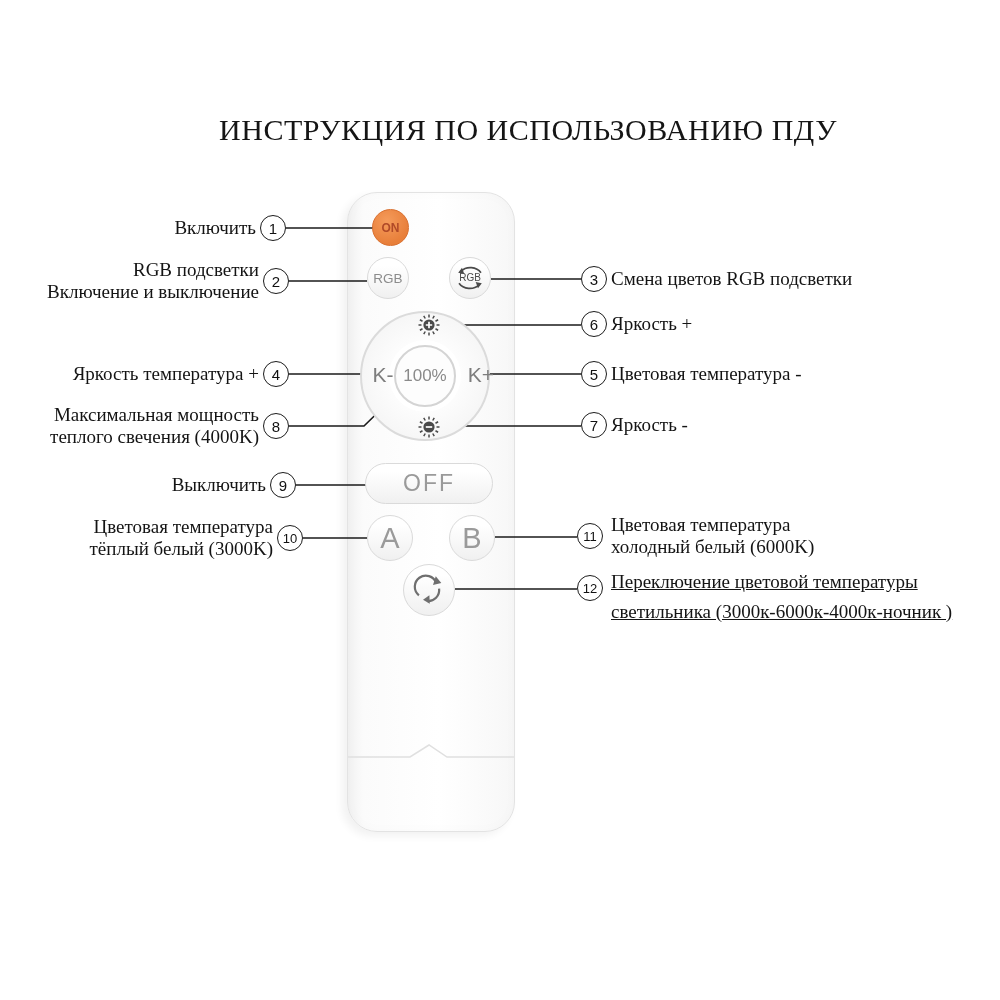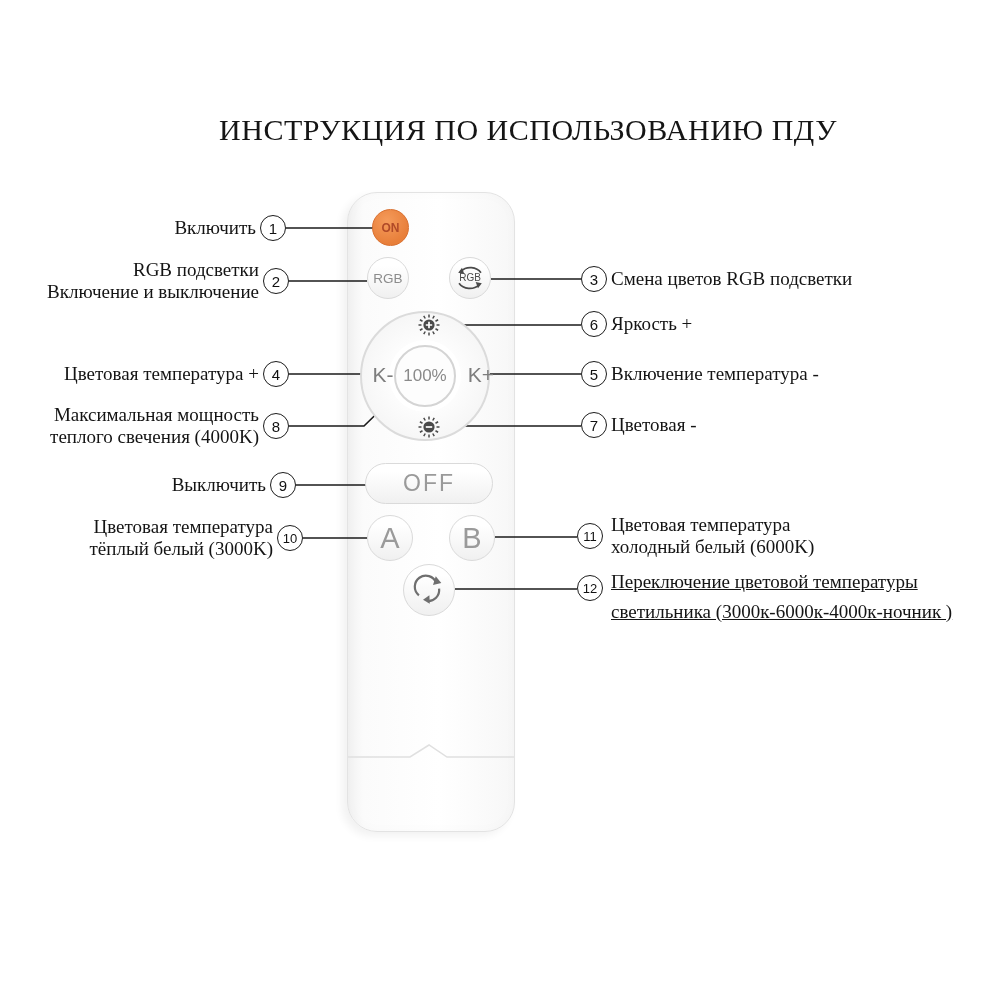--- a/index.html
+++ b/index.html
@@ -143,21 +143,21 @@
   </div>
   <div class="num-circle" style="left:260px;top:215px">1</div>
 
   <div class="callout-label cl-left" style="left:9px;top:259px">
     <div>RGB подсветки</div>
     <div>Включение и выключение</div>
   </div>
   <div class="num-circle" style="left:263px;top:268px">2</div>
 
   <div class="callout-label cl-left" style="left:9px;top:363px">
-    <span>Цветовая температура +</span>
+    <span>Яркость температура +</span>
   </div>
   <div class="num-circle" style="left:263px;top:361px">4</div>
 
   <div class="callout-label cl-left" style="left:9px;top:404px">
     <div>Максимальная мощность</div>
     <div>теплого свечения (4000K)</div>
   </div>
   <div class="num-circle" style="left:263px;top:413px">8</div>
 
   <div class="callout-label cl-left" style="left:16px;top:474px">
@@ -176,26 +176,26 @@
     <span>Смена цветов RGB подсветки</span>
   </div>
 
   <div class="num-circle" style="left:581px;top:311px">6</div>
   <div class="callout-label cl-right" style="top:313px">
     <span>Яркость +</span>
   </div>
 
   <div class="num-circle" style="left:581px;top:361px">5</div>
   <div class="callout-label cl-right" style="top:363px">
-    <span>Включение температура -</span>
+    <span>Цветовая температура -</span>
   </div>
 
   <div class="num-circle" style="left:581px;top:412px">7</div>
   <div class="callout-label cl-right" style="top:414px">
-    <span>Цветовая -</span>
+    <span>Яркость -</span>
   </div>
 
   <div class="num-circle num-2d" style="left:577px;top:523px">11</div>
   <div class="callout-label cl-right" style="top:514px">
     <div>Цветовая температура</div>
     <div>холодный белый (6000K)</div>
   </div>
 
   <div class="num-circle num-2d" style="left:577px;top:575px">12</div>
   <div class="callout-label cl-right lh-lg" style="top:567px">

